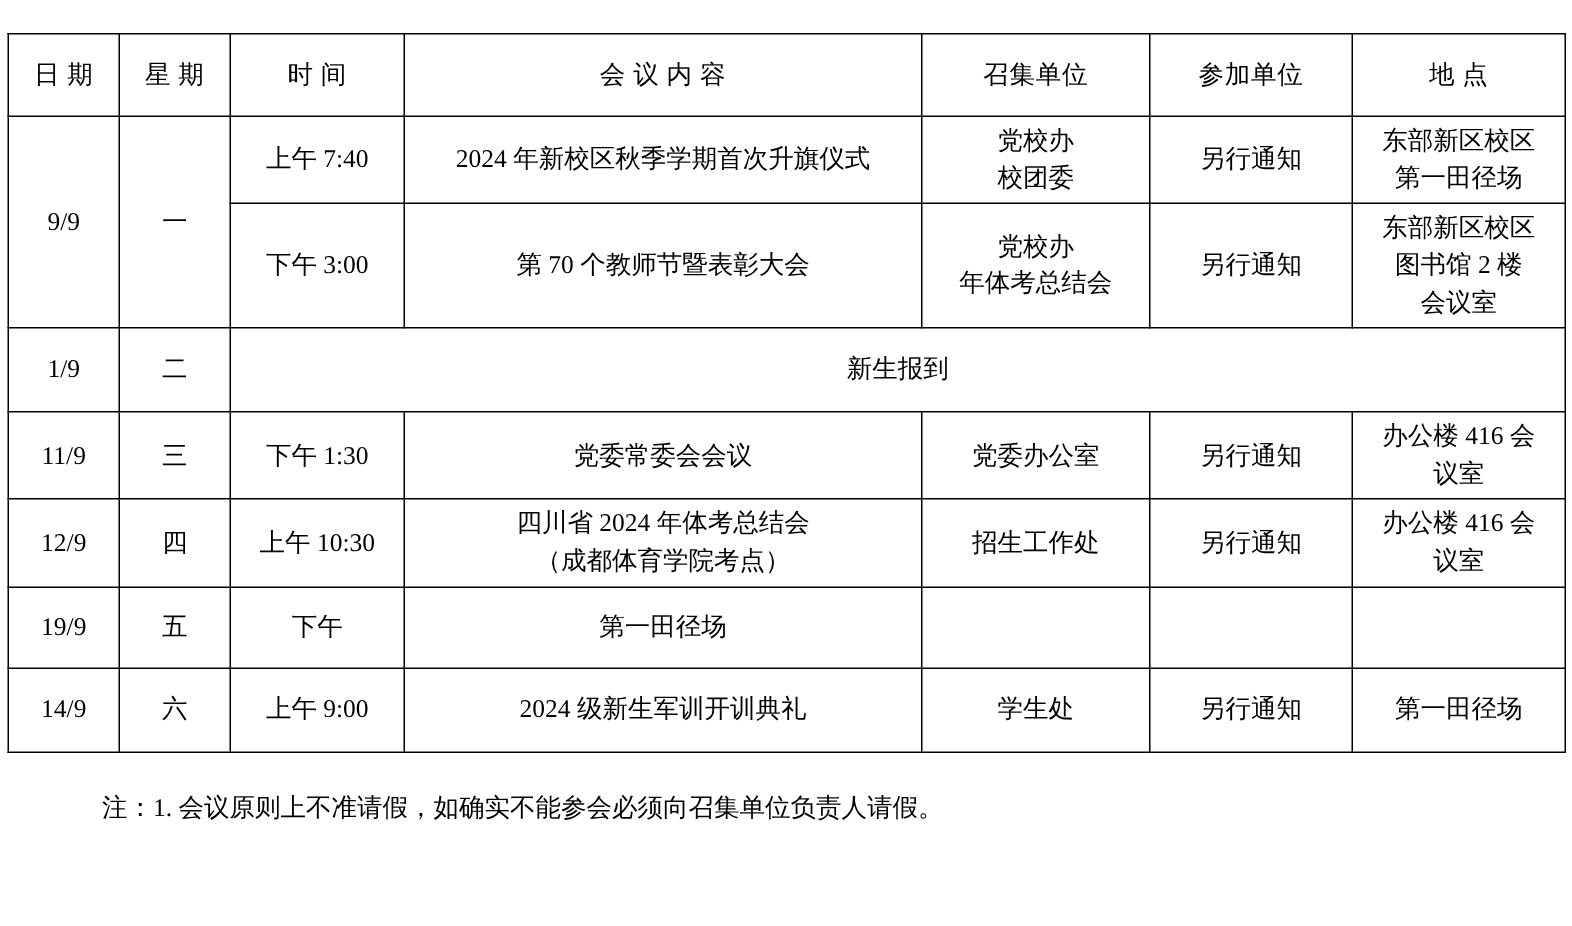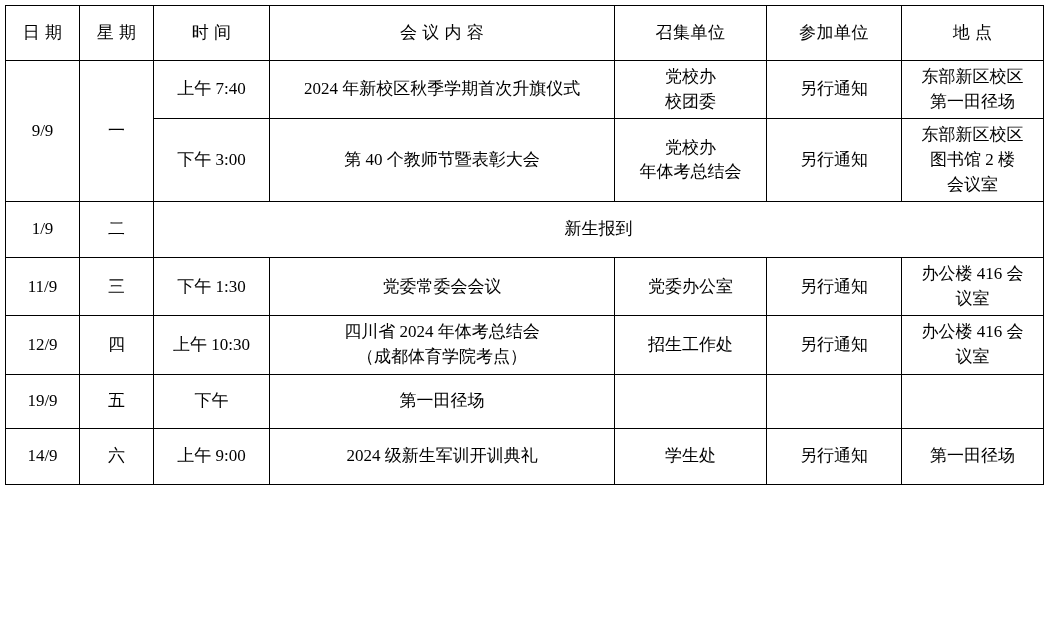--- a/index.html
+++ b/index.html
@@ -17,21 +17,21 @@
   .page {
     position: relative;
     width: 1048px;
     height: 617px;
     box-sizing: border-box;
     padding: 0;
   }
   table.schedule {
     border-collapse: collapse;
     width: 1038px;
-    margin: 5px 5px 0 5px;
+    margin: 22px 5px 0 5px;
     table-layout: fixed;
   }
   table.schedule td,
   table.schedule th {
     border: 1px solid #000000;
     text-align: center;
     vertical-align: middle;
     font-weight: normal;
     font-size: 17px;
     line-height: 1.45;
@@ -120,21 +120,21 @@
         </td>
         <td class="cell-attend">另行通知</td>
         <td class="cell-place two-line">
           <span>东部新区校区</span>
           <span>第一田径场</span>
         </td>
       </tr>
 
       <tr class="r2">
         <td class="cell-time">下午 3:00</td>
-        <td class="cell-content">第 40 个教师节暨表彰大会</td>
+        <td class="cell-content">第 70 个教师节暨表彰大会</td>
         <td class="cell-conv two-line">
           <span>党校办</span>
           <span>年体考总结会</span>
         </td>
         <td class="cell-attend">另行通知</td>
         <td class="cell-place two-line">
           <span>东部新区校区</span>
           <span>图书馆 2 楼</span>
           <span>会议室</span>
         </td>
@@ -192,15 +192,16 @@
         <td class="cell-content">2024 级新生军训开训典礼</td>
         <td class="cell-conv">学生处</td>
         <td class="cell-attend">另行通知</td>
         <td class="cell-place">第一田径场</td>
       </tr>
 
     </tbody>
   </table>
 
   <div class="notes">
+    <div>注：1. 会议原则上不准请假，如确实不能参会必须向召集单位负责人请假。</div>
   </div>
 
 </div>
 
 </body></html>

